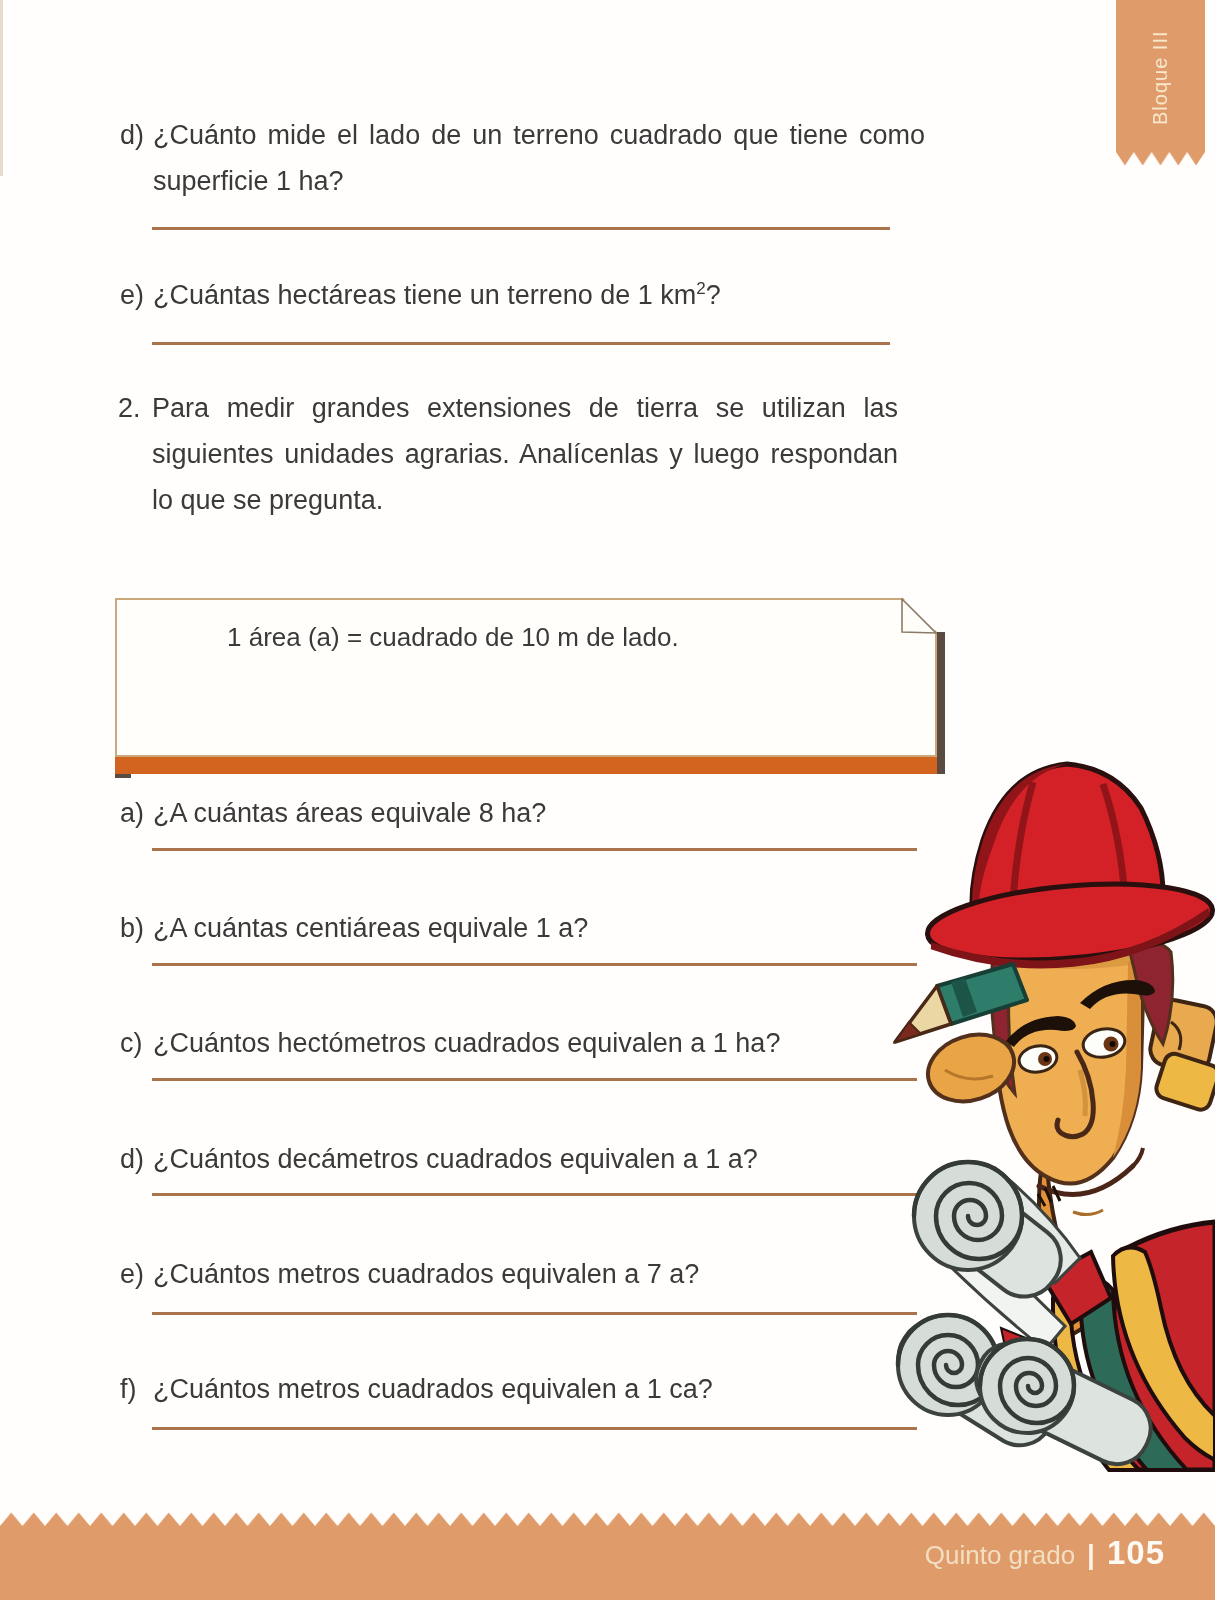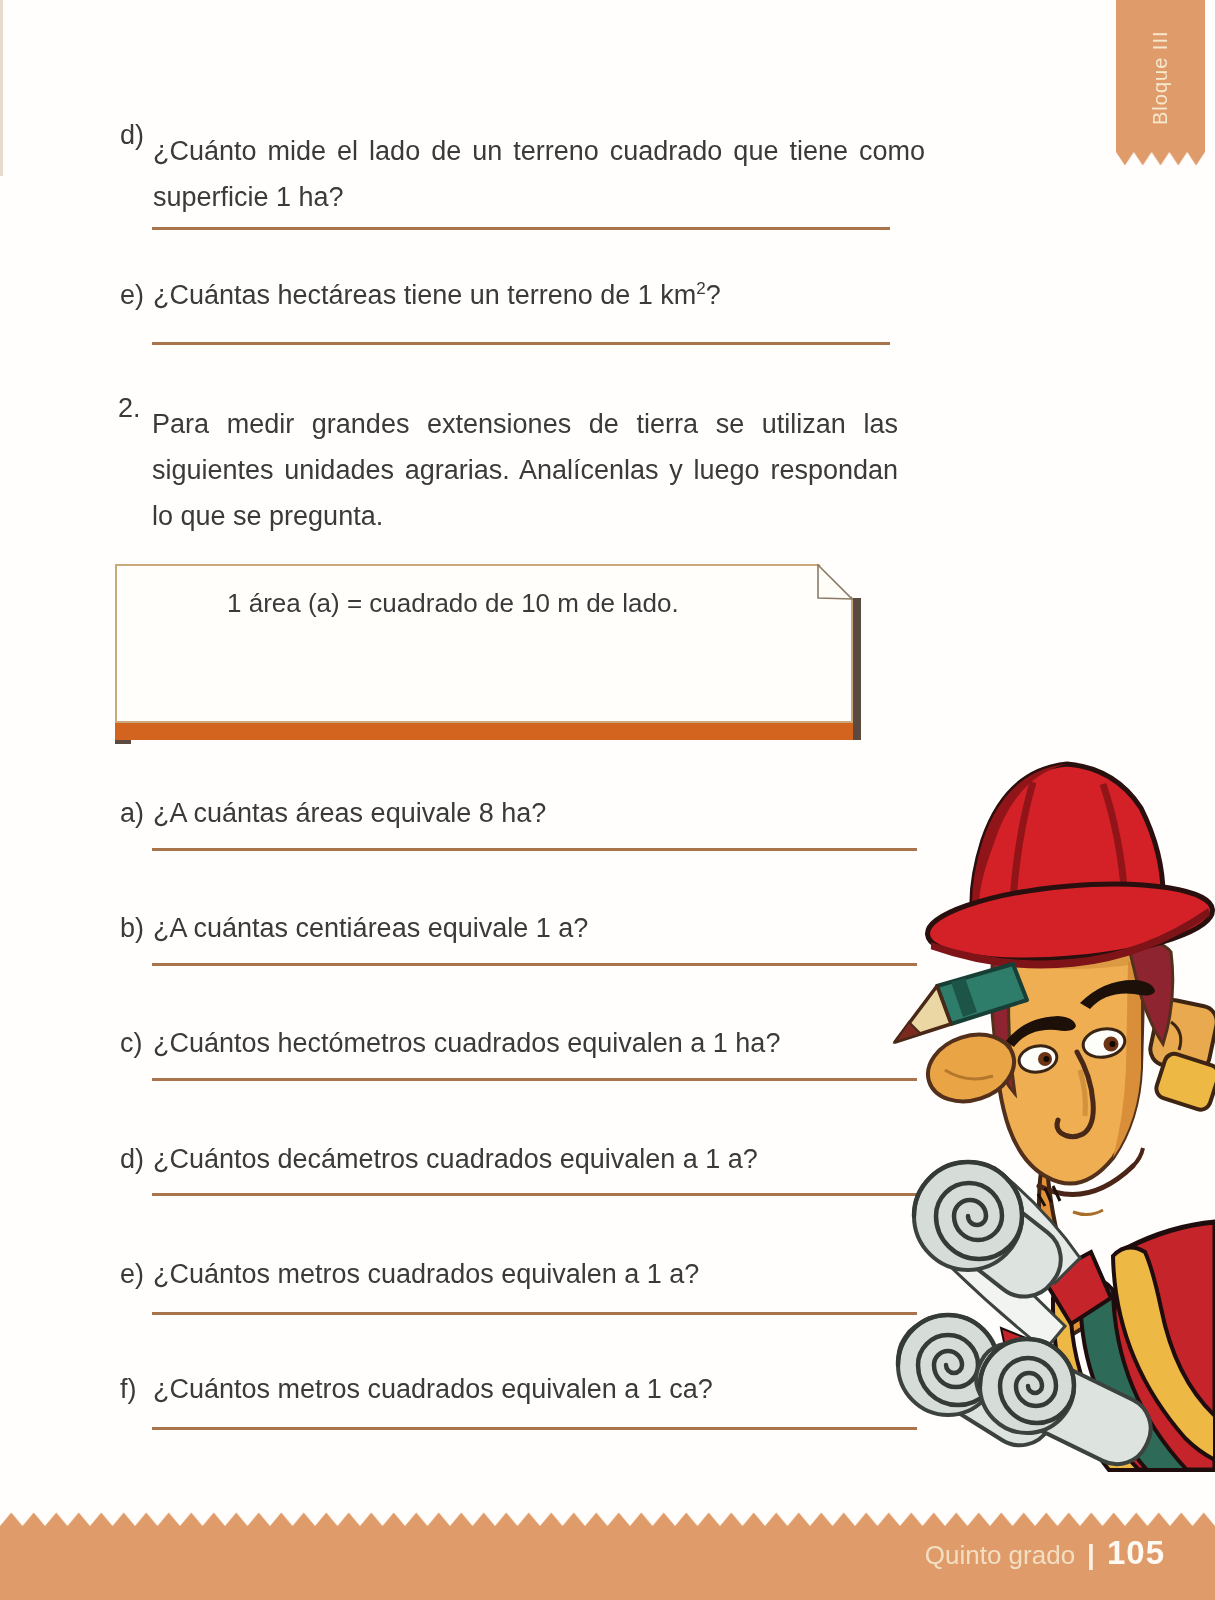--- a/index.html
+++ b/index.html
@@ -19,26 +19,26 @@
     position:absolute;left:0;top:8px;width:89px;height:140px;
     display:flex;align-items:center;justify-content:center;
     writing-mode:vertical-rl;transform:rotate(180deg);
     font-size:20px;letter-spacing:1px;color:#f6e8cd;
   }
 
   
   .qrow{position:absolute;left:120px;display:flex;font-size:27px;line-height:46px;}
   .qrow .qlabel{width:33px;flex:none;}
   .qrow .qtext{flex:1;}
-  .justify .qtext{text-align:justify;margin-top:16px;}
+  .justify .qtext{text-align:justify;}
   sup{font-size:17px;line-height:0;}
   .ansline{position:absolute;height:0;border-top:3px solid #a9734b;}
 
   
-  .note-box{position:absolute;left:115px;top:564px;width:746px;height:176px;}
+  .note-box{position:absolute;left:115px;top:598px;width:830px;height:176px;}
   .note-paper{
     position:absolute;left:0;top:0;right:8px;bottom:17px;
     background:#fffefb;border:2px solid #c9a87c;box-sizing:border-box;
     clip-path:polygon(0 0, calc(100% - 34px) 0, 100% 34px, 100% 100%, 0 100%);
   }
   .note-shadow{position:absolute;right:0;top:34px;bottom:0;width:8px;background:#5a4a40;}
   .note-bar{position:absolute;left:0;right:8px;bottom:0;height:17px;background:#d2641f;}
   .note-bar::before{content:"";position:absolute;left:0;bottom:-4px;width:16px;height:4px;background:#5a4a40;}
   .note-fold{position:absolute;right:8px;top:0;}
   .note-lines{position:absolute;left:110px;top:16px;right:20px;font-size:26px;line-height:42px;color:#3a3a3a;}
@@ -126,21 +126,21 @@
   <div class="ansline" style="top:1078px;left:152px;width:765px;"></div>
 
   <div class="qrow" style="top:1136px;">
     <span class="qlabel">d)</span>
     <span class="qtext">¿Cuántos decámetros cuadrados equivalen a 1 a?</span>
   </div>
   <div class="ansline" style="top:1193px;left:152px;width:765px;"></div>
 
   <div class="qrow" style="top:1251px;">
     <span class="qlabel">e)</span>
-    <span class="qtext">¿Cuántos metros cuadrados equivalen a 1 a?</span>
+    <span class="qtext">¿Cuántos metros cuadrados equivalen a 7 a?</span>
   </div>
   <div class="ansline" style="top:1312px;left:152px;width:765px;"></div>
 
   <div class="qrow" style="top:1366px;">
     <span class="qlabel">f)</span>
     <span class="qtext">¿Cuántos metros cuadrados equivalen a 1 ca?</span>
   </div>
   <div class="ansline" style="top:1427px;left:152px;width:765px;"></div>
 
   <svg class="character" viewBox="0 0 340 734" aria-hidden="true">

